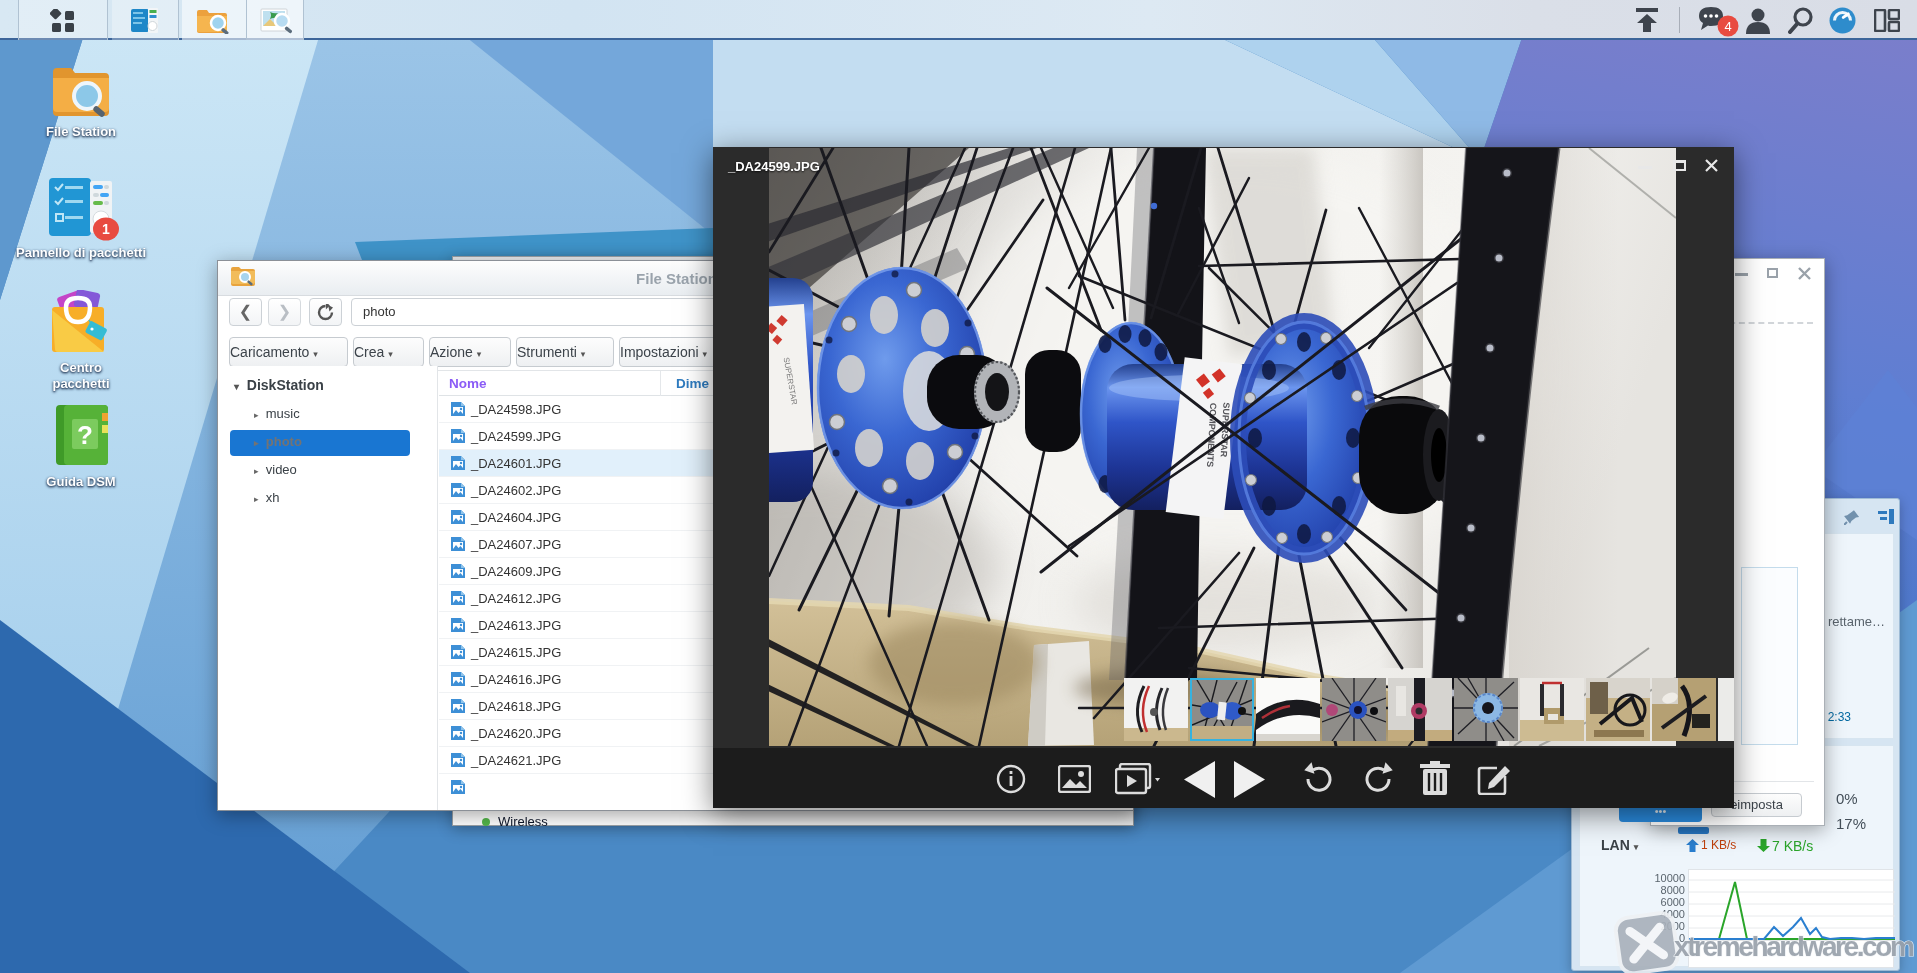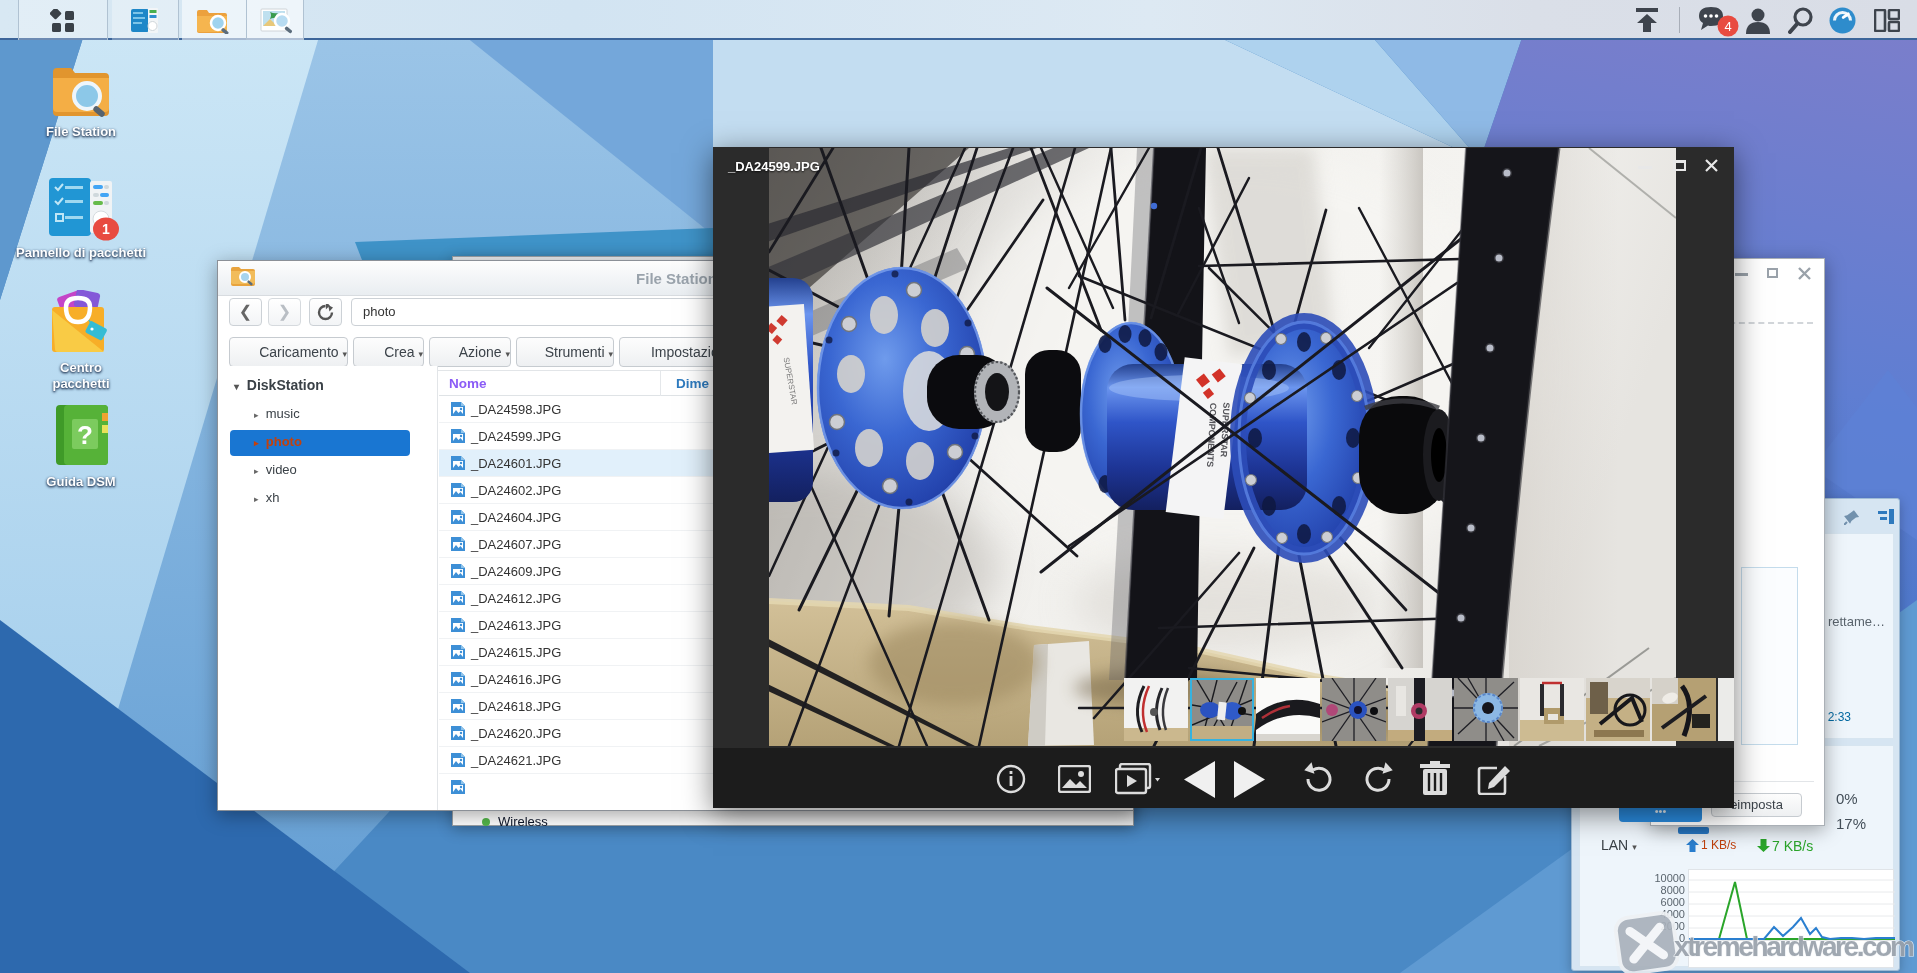--- a/index.html
+++ b/index.html
@@ -227,21 +227,21 @@
     <div class="fsbtn" style="left:211px;width:82px">Azione <span class="car">▾</span></div>
     <div class="fsbtn" style="left:298px;width:98px">Strumenti <span class="car">▾</span></div>
     <div class="fsbtn" style="left:401px;width:120px">Impostazioni <span class="car">▾</span></div>
   </div>
   <div class="abs" style="left:0;top:109px;width:100%;height:1px;background:#e2e5e8"></div>
 
   <div class="abs" style="left:0;top:105px;width:220px;height:446px;background:#fff;border-right:1px solid #e2e5e8">
     <div class="abs" style="left:16px;top:11px;font-size:14px;font-weight:bold;color:#3a4147"><span style="font-size:10px;color:#555">▾</span>&nbsp; DiskStation</div>
     <div class="abs" style="left:36px;top:40px;font-size:13px;color:#3a4147"><span style="font-size:9px;color:#666">▸</span>&nbsp; music</div>
     <div class="abs" style="left:12px;top:64px;width:180px;height:26px;background:#1976d2;border-radius:4px"></div>
-    <div class="abs" style="left:36px;top:68px;font-size:13px;font-weight:bold;color:#c2410c"><span style="font-size:9px">▸</span>&nbsp; photo</div>
+    <div class="abs" style="left:36px;top:68px;font-size:13px;font-weight:bold;color:#737373"><span style="font-size:9px">▸</span>&nbsp; photo</div>
     <div class="abs" style="left:36px;top:96px;font-size:13px;color:#3a4147"><span style="font-size:9px;color:#666">▸</span>&nbsp; video</div>
     <div class="abs" style="left:36px;top:124px;font-size:13px;color:#3a4147"><span style="font-size:9px;color:#666">▸</span>&nbsp; xh</div>
   </div>
 
   <div class="abs" style="left:221px;top:110px;width:696px;height:25px;background:#fff;border-bottom:1px solid #dfe3e6">
     <div class="abs" style="left:10px;top:5px;font-size:13.5px;font-weight:bold;color:#8b5cf6">Nome</div>
     <div class="abs" style="left:221px;top:0;width:1px;height:25px;background:#e4e7ea"></div>
     <div class="abs" style="left:237px;top:5px;font-size:13.5px;font-weight:bold;color:#2e7bbf">Dime</div>
   </div>
   <div id="rows" class="abs" style="left:221px;top:135px;width:696px;height:416px;background:#fff;overflow:hidden">
@@ -391,21 +391,21 @@
           <path d="M11 1 l4 4 h-4z" fill="#8ec3ea"></path>
           <rect x="3" y="6" width="10" height="7" fill="#fff"></rect>
           <path d="M3 13 l3-4 2.5 3 2-2 2.5 3z" fill="#3d8fd6"></path>
           <circle cx="11" cy="8" r="1.2" fill="#3d8fd6"></circle>
         </svg>
       </div>
     </div>
 </div>
 <style>
 .fsbtn { position:absolute; top:1px; height:30px; border:1px solid #c6cbd0; border-radius:4px;
-  background:linear-gradient(#fdfdfd,#eef0f2); font-size:14px; color:#3c434a; text-align:right; line-height:28px; }
+  background:linear-gradient(#fdfdfd,#eef0f2); font-size:14px; color:#3c434a; text-align:left; line-height:28px; }
 .car { font-size:9px; color:#555; }
 .frow { position:absolute; left:0; width:696px; height:27px; border-bottom:1px solid #f0f2f4; }
 .frow .ftxt { position:absolute; left:32px; top:6px; font-size:13px; color:#333; }
 .ficon { position:absolute; left:11px; top:5px; width:16px; height:16px; }
 </style>
 
 <div class="abs" style="left:1571px;top:498px;width:329px;height:473px;background:#d6e5f2;border:1px solid #9fbcd6;border-radius:3px;z-index:2;box-shadow:0 3px 12px rgba(0,0,0,0.25)">
 
   <svg class="abs" style="left:272px;top:10px" width="16" height="16" viewBox="0 0 16 16">
     <path d="M9 1 l6 6 -3 1 -4 4 -1 3 -7-7 3-1 4-4z" fill="#7291ad" transform="rotate(8 8 8)"></path>
@@ -419,21 +419,21 @@
 
   <div class="abs" style="left:7px;top:34px;width:315px;height:206px;background:#eef5fb;border:1px solid #d7e5f0">
     <div class="abs" style="right:8px;top:80px;font-size:13px;color:#5a646d">rettame…</div>
     <div class="abs" style="right:42px;top:176px;font-size:12px;color:#0369a1">2:33</div>
   </div>
 
   <div class="abs" style="left:7px;top:246px;width:315px;height:222px;background:#eef5fb;border:1px solid #d7e5f0">
     <div class="abs" style="left:256px;top:44px;font-size:15px;color:#45505a">0%</div>
     <div class="abs" style="left:256px;top:69px;font-size:15px;color:#45505a">17%</div>
     <div class="abs" style="left:98px;top:81px;width:31px;height:7px;background:#2a7fd0;border-radius:2px"></div>
-    <div class="abs" style="left:21px;top:91px;font-size:14px;font-weight:normal;color:#3a4147">LAN <span style="font-size:9px;color:#555">▾</span></div>
+    <div class="abs" style="left:21px;top:91px;font-size:14px;font-weight:bold;color:#3a4147">LAN <span style="font-size:9px;color:#555">▾</span></div>
     <svg class="abs" style="left:106px;top:93px" width="13" height="13" viewBox="0 0 13 13">
         <path d="M6.5 0 L13 6 H9.5 V13 H3.5 V6 H0Z" fill="#2a7fd0"></path>
       </svg>
     <div class="abs" style="left:121px;top:92px;font-size:12px;color:#c2410c">1 KB/s</div>
     <svg class="abs" style="left:177px;top:93px" width="13" height="13" viewBox="0 0 13 13">
         <path d="M6.5 13 L13 7 H9.5 V0 H3.5 V7 H0Z" fill="#2aa52a"></path>
       </svg>
     <div class="abs" style="left:192px;top:92px;font-size:14px;color:#2aa52a">7 KB/s</div>
 
     <div class="abs" style="left:108px;top:123px;width:206px;height:99px;background:#fff;border:1px solid #e0e4e8">

